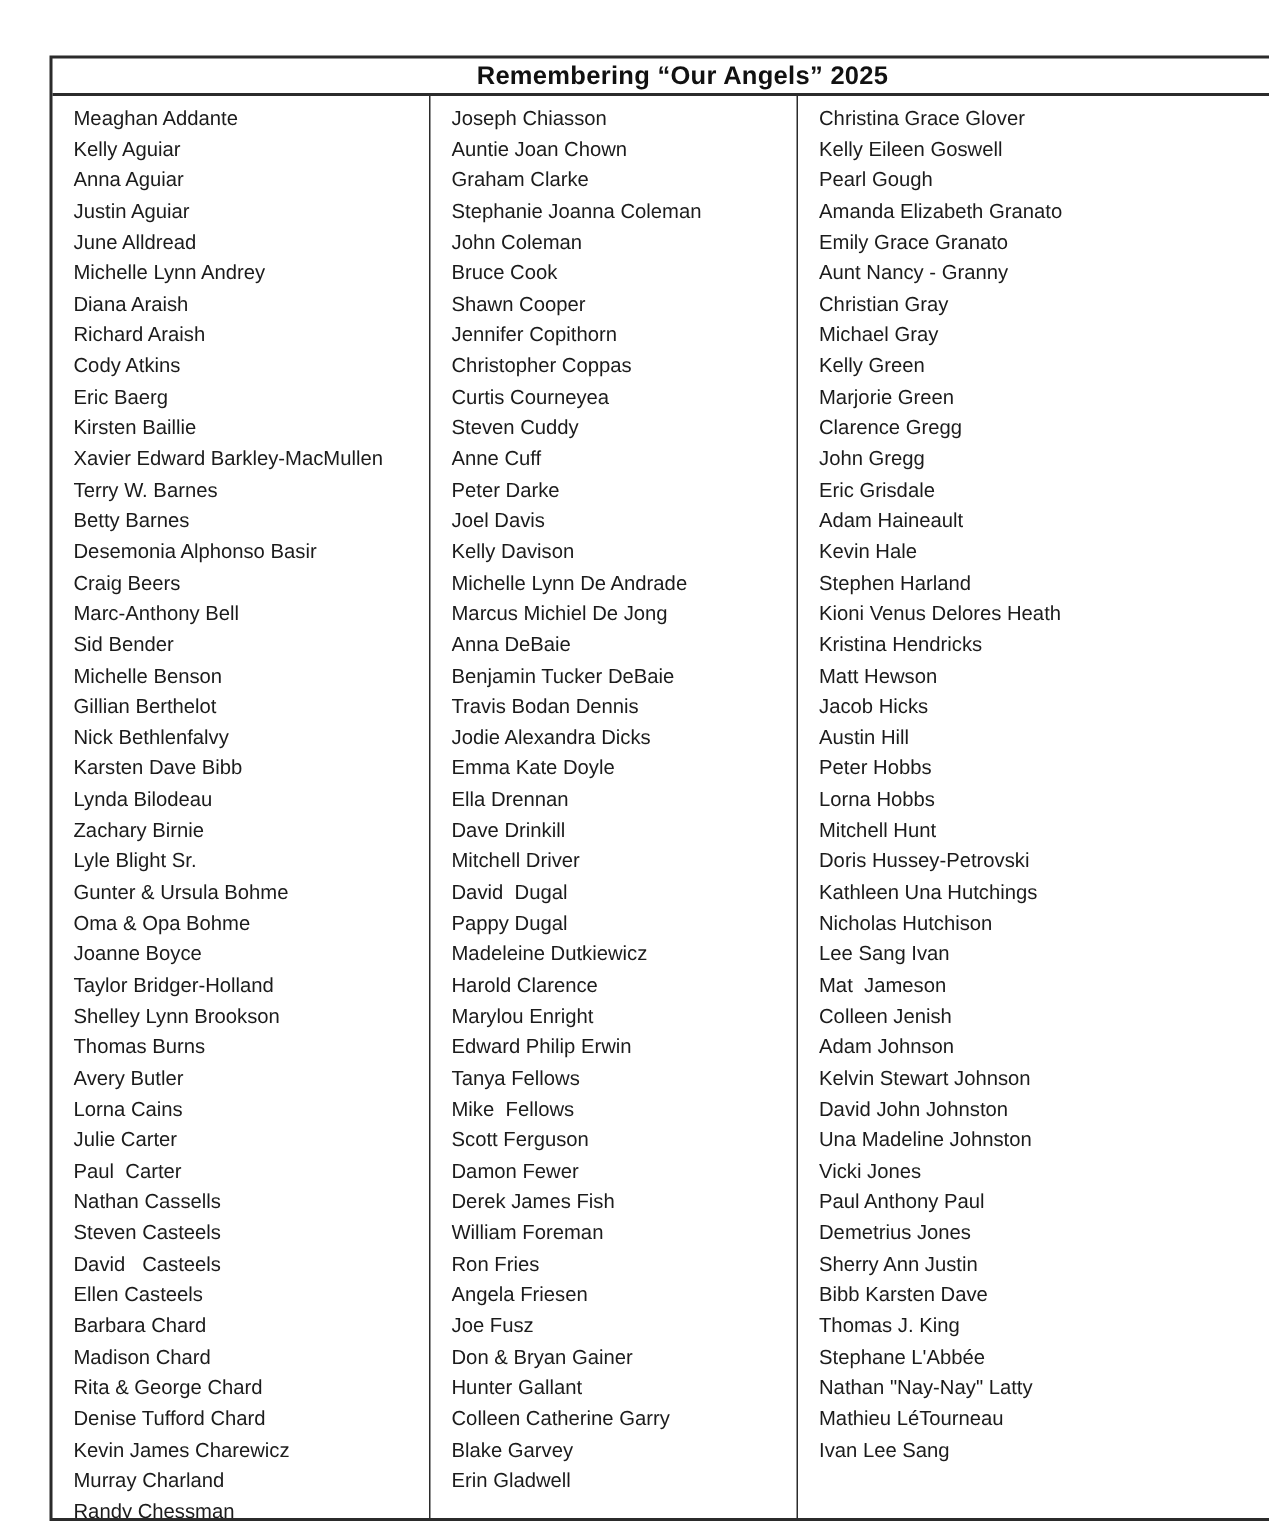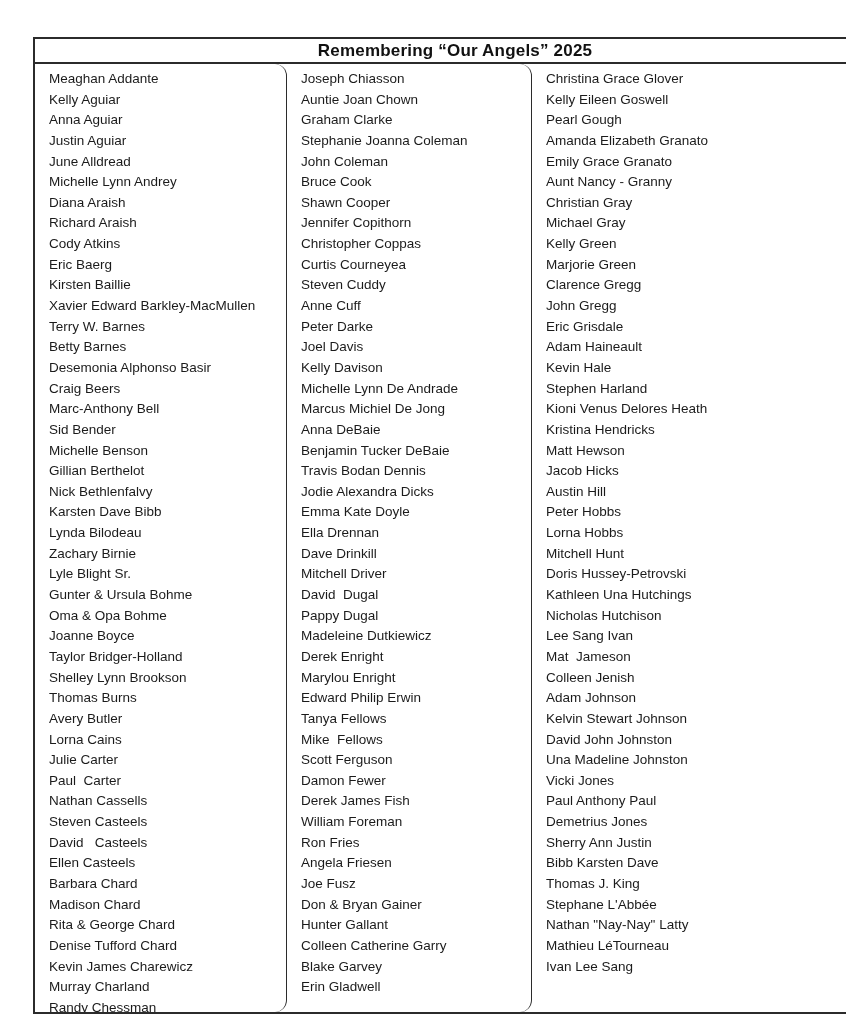--- a/index.html
+++ b/index.html
@@ -30,21 +30,20 @@
     letter-spacing: 0.2px;
   }
   .columns {
     flex: 1;
     display: flex;
     min-height: 0;
   }
   .col {
     padding: 5px 0 0 14px;
     overflow: hidden;
-    border-radius: 12px;
   }
   .col-1 { width: 252px; border-right: 1.5px solid #2b2b2b; }
   .col-2 { width: 245px; border-right: 1.5px solid #2b2b2b; }
   .col-3 { flex: 1; }
   .name-row {
     height: 20.65px;
     line-height: 20.65px;
     font-size: 13.5px;
     color: #1b1b1b;
     white-space: pre;
@@ -127,21 +126,21 @@
         <div class="name-row">Benjamin Tucker DeBaie</div>
         <div class="name-row">Travis Bodan Dennis</div>
         <div class="name-row">Jodie Alexandra Dicks</div>
         <div class="name-row">Emma Kate Doyle</div>
         <div class="name-row">Ella Drennan</div>
         <div class="name-row">Dave Drinkill</div>
         <div class="name-row">Mitchell Driver</div>
         <div class="name-row">David  Dugal</div>
         <div class="name-row">Pappy Dugal</div>
         <div class="name-row">Madeleine Dutkiewicz</div>
-        <div class="name-row">Derek Enright</div>
+        <div class="name-row">Harold Clarence</div>
         <div class="name-row">Marylou Enright</div>
         <div class="name-row">Edward Philip Erwin</div>
         <div class="name-row">Tanya Fellows</div>
         <div class="name-row">Mike  Fellows</div>
         <div class="name-row">Scott Ferguson</div>
         <div class="name-row">Damon Fewer</div>
         <div class="name-row">Derek James Fish</div>
         <div class="name-row">William Foreman</div>
         <div class="name-row">Ron Fries</div>
         <div class="name-row">Angela Friesen</div>

